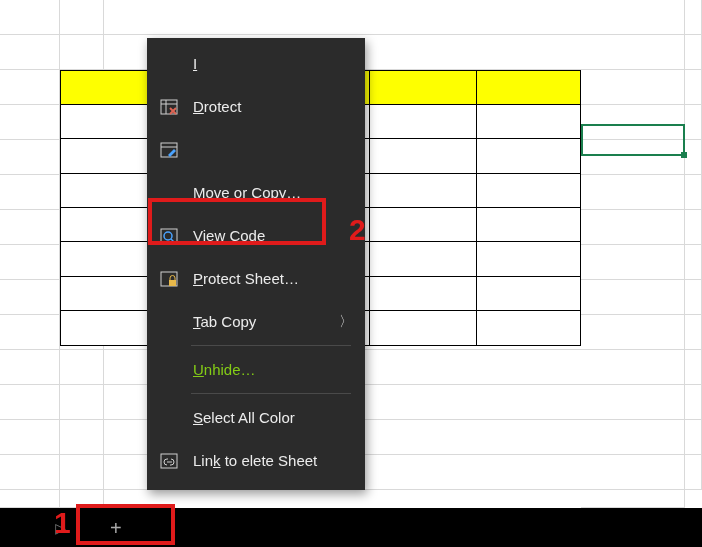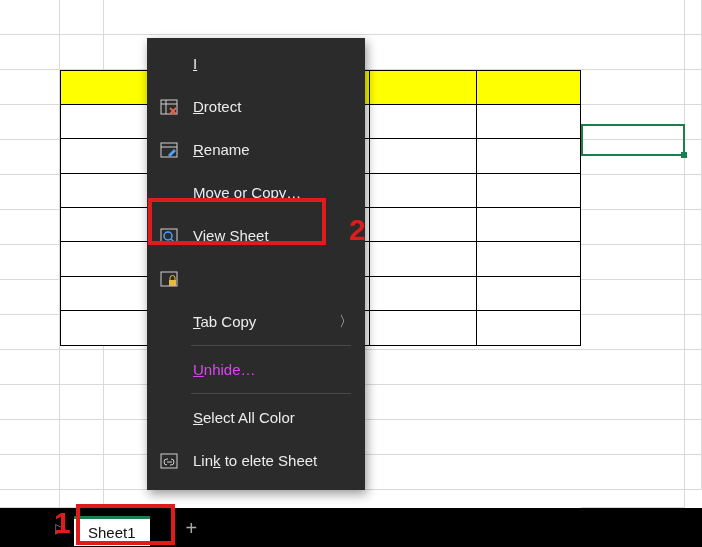--- a/index.html
+++ b/index.html
@@ -61,21 +61,21 @@
     box-shadow: 2px 4px 10px rgba(0,0,0,0.4);
   }
   .menu-item {
     display: flex;
     align-items: center;
     height: 43px;
     padding: 0 12px 0 10px;
     cursor: default;
     position: relative;
   }
-  .menu-item.disabled { color: #d946ef; }
+  .menu-item.disabled { color: #84cc16; }
   .menu-icon {
     width: 24px;
     display: flex;
     align-items: center;
     justify-content: center;
     flex-shrink: 0;
   }
   .menu-label {
     margin-left: 12px;
     flex: 1;
@@ -242,44 +242,44 @@
       <span class="menu-label"><span class="u">D</span><span>rotect</span></span>
     </div>
     <div class="menu-item">
       <span class="menu-icon">
         <svg width="18" height="16" viewBox="0 0 18 16">
             <rect x="1" y="1" width="16" height="14" fill="none" stroke="#d0d0d0"></rect>
             <line x1="1" y1="5" x2="17" y2="5" stroke="#d0d0d0"></line>
             <path d="M8 13 L14 7 L16 9 L10 15 Z" fill="#4aa3ff"></path>
           </svg>
       </span>
-      <span class="menu-label"><span class="u">R</span><span>ename</span></span>
     </div>
     <div class="menu-item">
       <span class="menu-icon"></span>
       <span class="menu-label"><span class="u">M</span><span>ove or Copy…</span></span>
     </div>
     <div class="menu-item">
       <span class="menu-icon">
         <svg width="18" height="16" viewBox="0 0 18 16">
             <rect x="1" y="1" width="16" height="14" fill="none" stroke="#d0d0d0"></rect>
             <circle cx="8" cy="8" r="4" fill="none" stroke="#4aa3ff" stroke-width="1.5"></circle>
             <line x1="11" y1="11" x2="15" y2="15" stroke="#4aa3ff" stroke-width="1.5"></line>
           </svg>
       </span>
-      <span class="menu-label"><span class="u">V</span><span>iew Sheet</span></span>
+      <span class="menu-label"><span class="u">V</span><span>iew Code</span></span>
     </div>
     <div class="menu-item">
       <span class="menu-icon">
         <svg width="18" height="16" viewBox="0 0 18 16">
             <rect x="1" y="1" width="16" height="14" fill="none" stroke="#d0d0d0"></rect>
             <rect x="9" y="9" width="7" height="6" fill="#e7b84a"></rect>
             <path d="M10 9 v-2 a2.5 2.5 0 0 1 5 0 v2" fill="none" stroke="#e7b84a"></path>
           </svg>
       </span>
+      <span class="menu-label"><span class="u">P</span><span>rotect Sheet…</span></span>
     </div>
     <div class="menu-item">
       <span class="menu-icon"></span>
       <span class="menu-label"><span class="u">T</span><span>ab Copy</span></span>
       <span class="submenu-arrow">〉</span>
     </div>
     <div class="menu-sep"></div>
     <div class="menu-item disabled">
       <span class="menu-icon"></span>
       <span class="menu-label"><span class="u">U</span><span>nhide…</span></span>
@@ -297,23 +297,20 @@
           </svg>
       </span>
       <span class="menu-label"><span class="u"></span><span>Lin</span><span class="u">k</span><span> to elete Sheet</span></span>
     </div>
   </div>
 
   <div class="tabbar">
     <div class="tab-scroll">
       <span class="tab-scroll-chev">▷</span>
     </div>
-    <div class="tab">
-      <span>Sheet1</span>
-    </div>
     <div class="add-sheet">
       <span>+</span>
     </div>
   </div>
 
   <div class="anno-box" style="left:76px;top:504px;width:99px;height:41px"></div>
   <div class="anno-num" style="left:54px;top:506px">1</div>
 
   <div class="anno-box" style="left:148px;top:198px;width:178px;height:47px"></div>
   <div class="anno-num" style="left:349px;top:213px">2</div>

